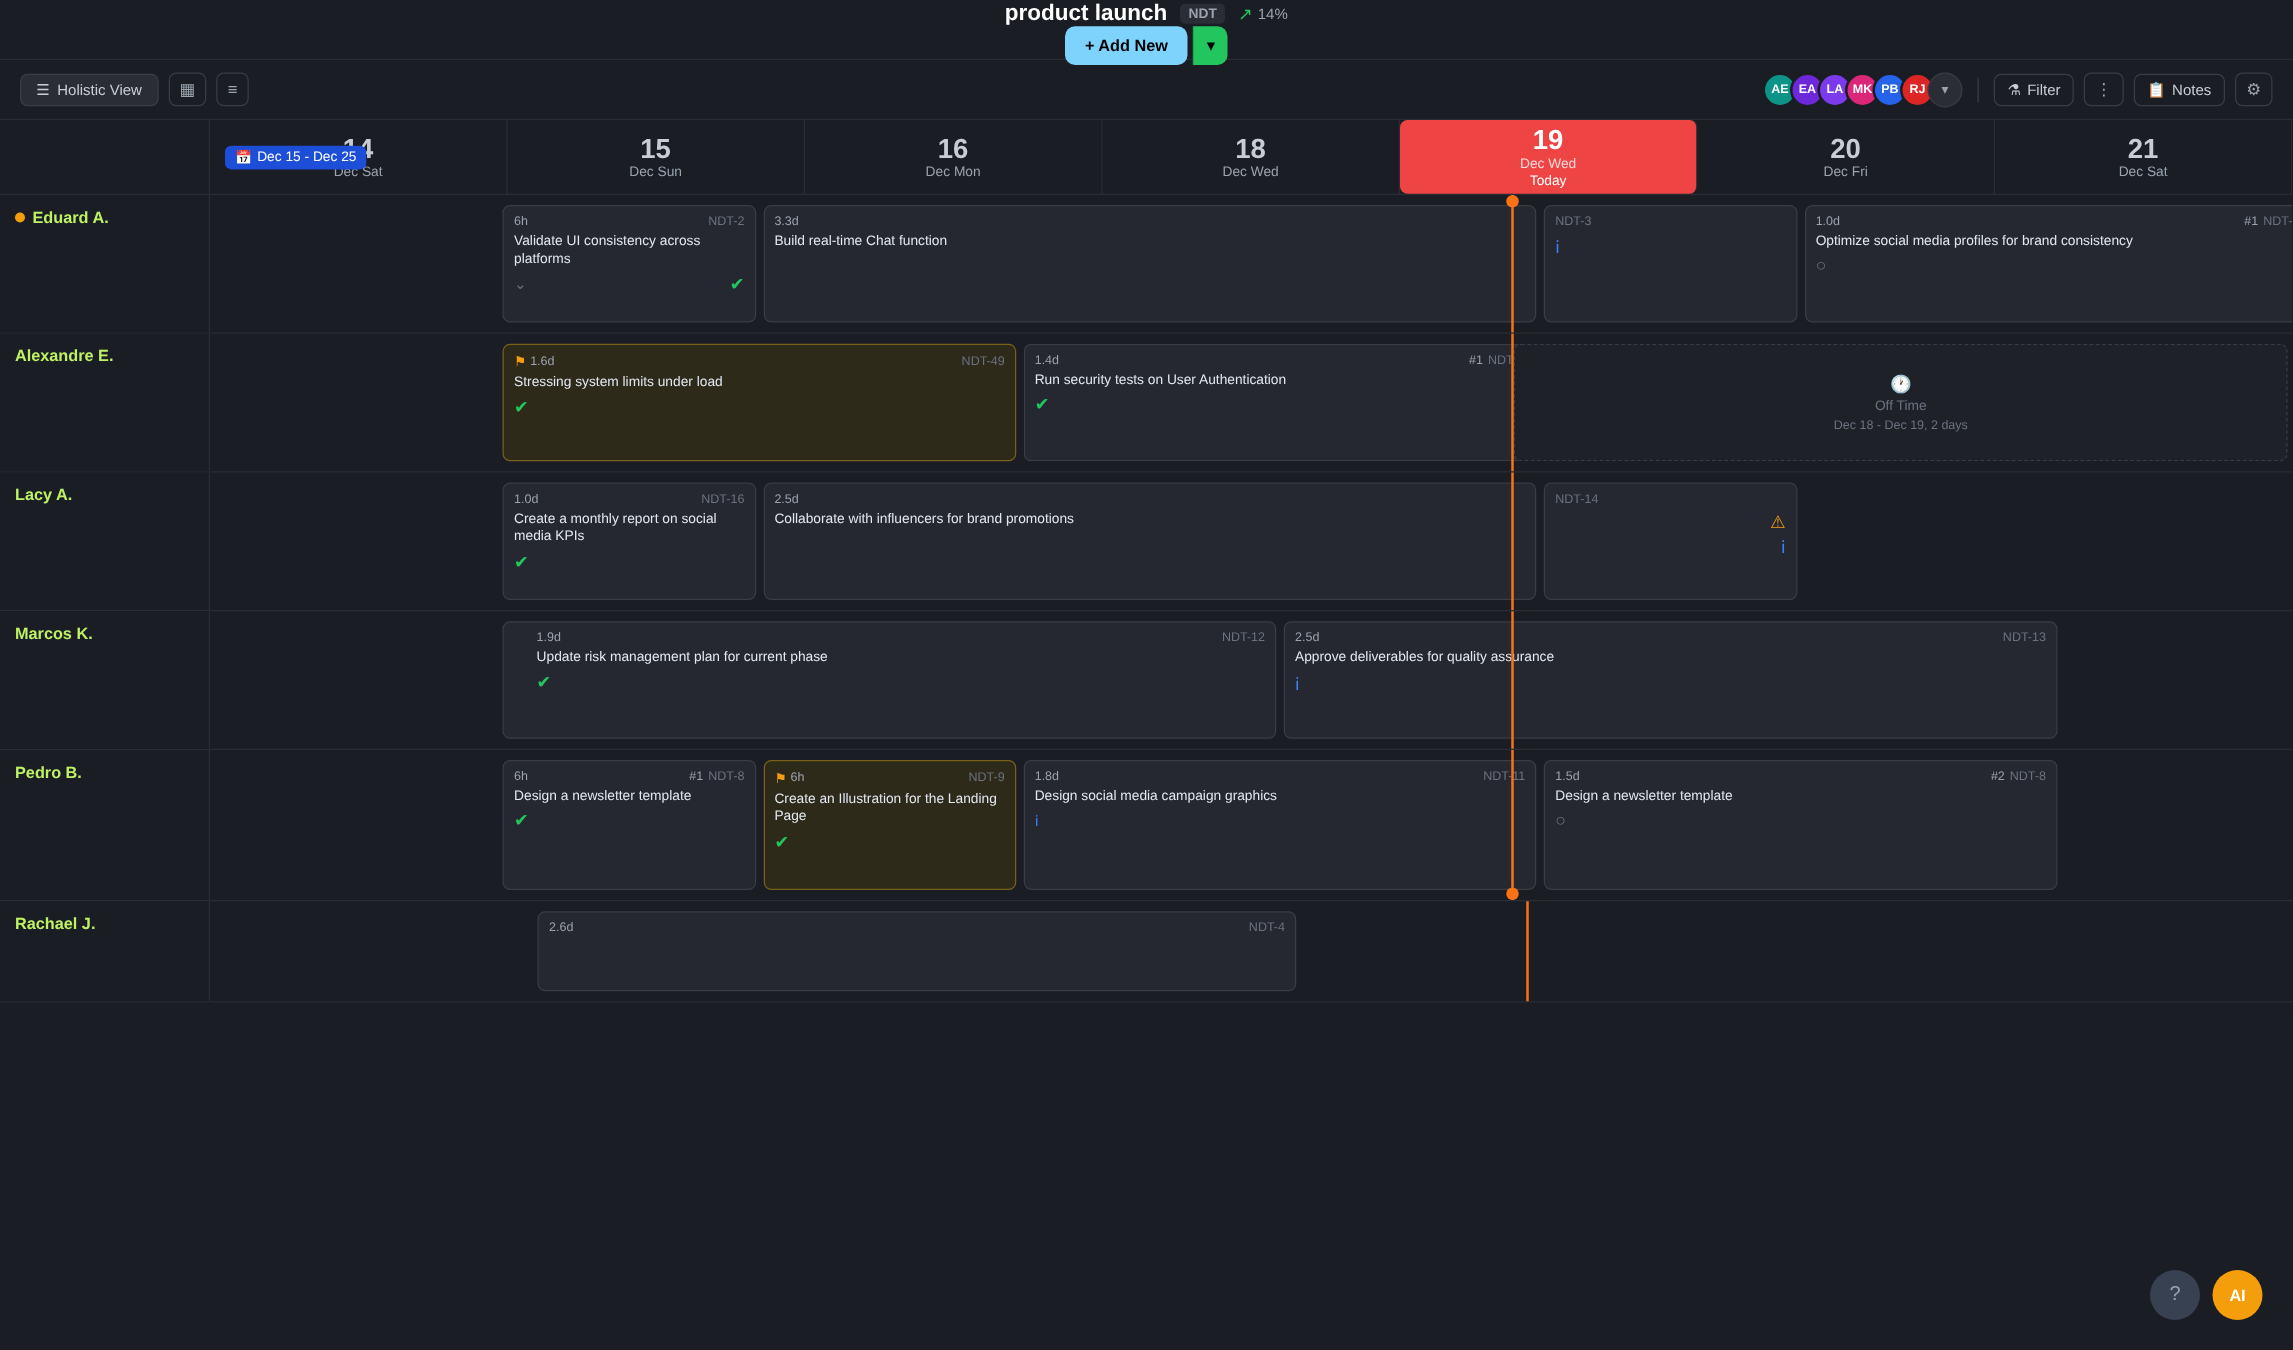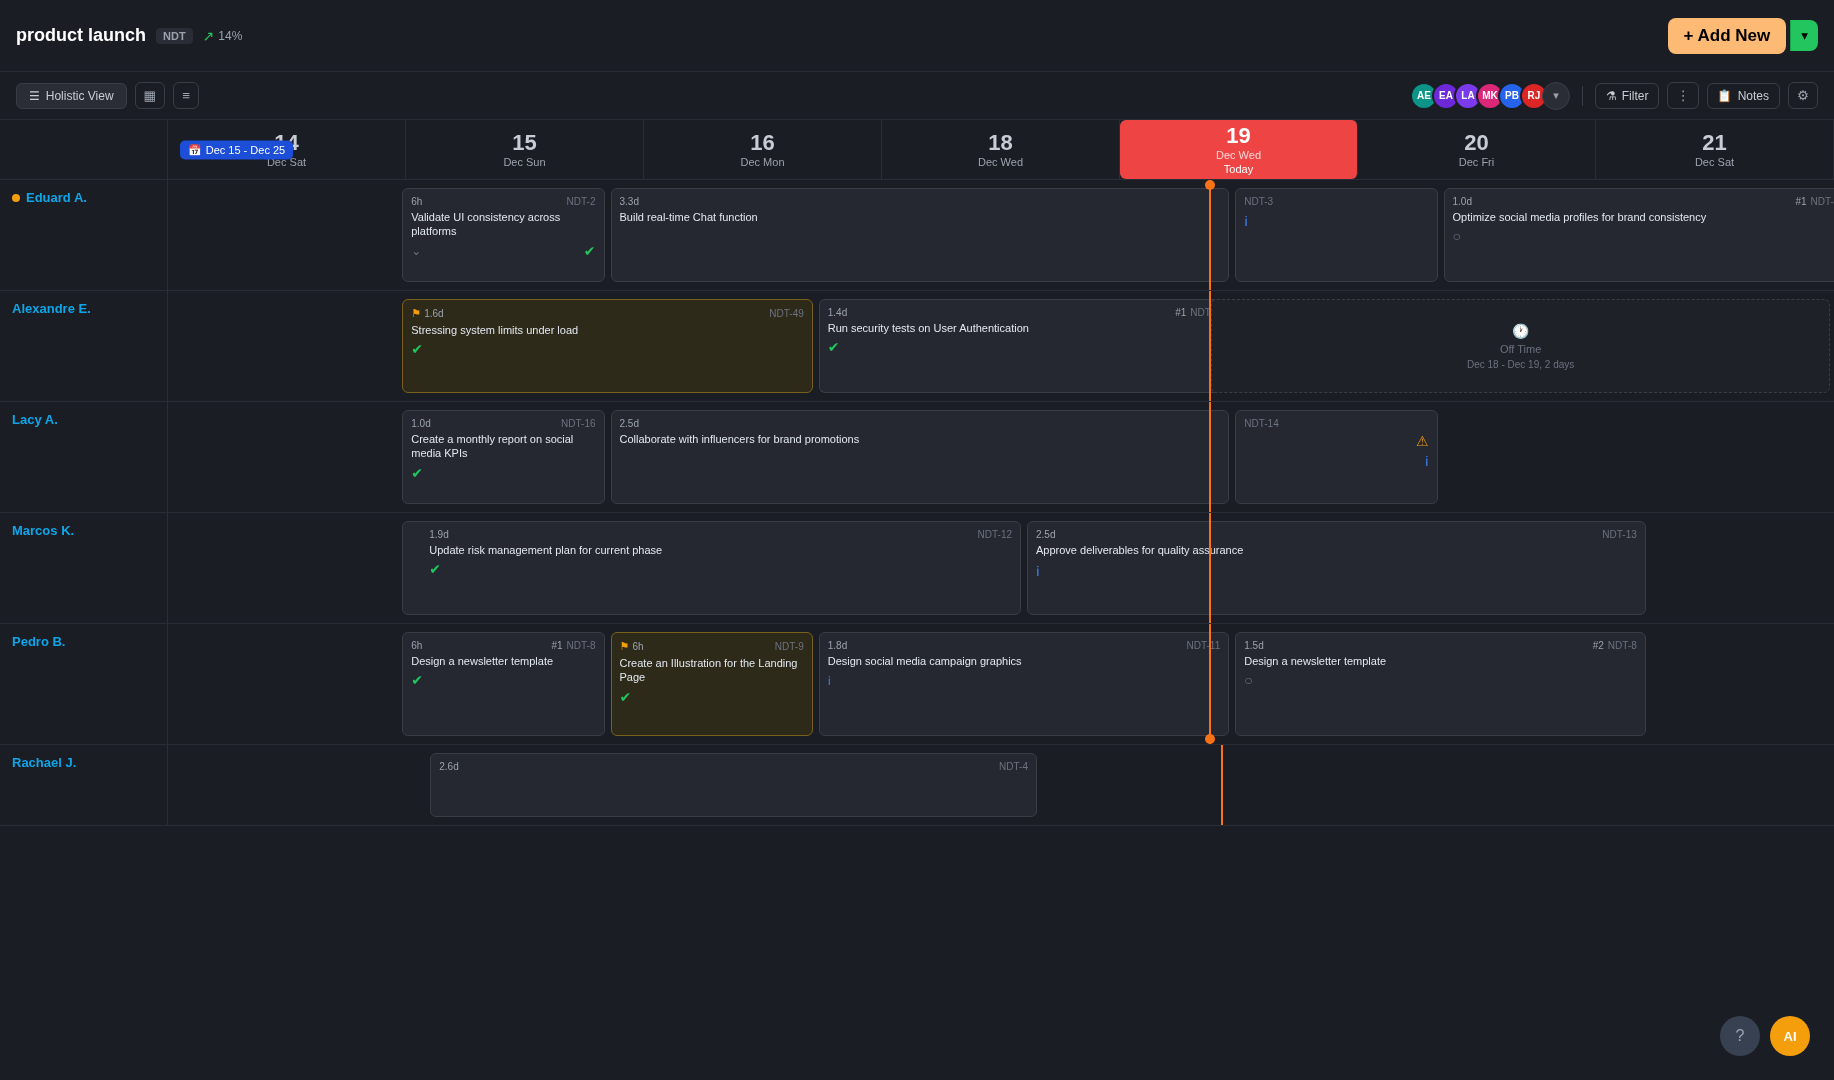--- a/index.html
+++ b/index.html
@@ -12,23 +12,24 @@
       width: 1834px;
       height: 1080px;
     }
 
     
     .top-header {
       display: flex;
       align-items: center;
       justify-content: space-between;
       padding: 0 16px;
-      height: 72px;
+      height: 48px;
       background: #1a1d23;
       border-bottom: 1px solid #2a2d35;
+      flex-direction: column;
     }
     .header-left {
       display: flex;
       align-items: center;
       gap: 10px;
     }
     .project-title {
       font-size: 18px;
       font-weight: 600;
       color: #ffffff;
@@ -46,26 +47,26 @@
       align-items: center;
       gap: 4px;
       color: #9ba3af;
       font-size: 12px;
     }
     .progress-arrow {
       color: #22c55e;
       font-size: 14px;
     }
     .add-new-btn {
-      background: #fdba74;
+      background: #7dd3fc;
       color: #000;
       border: none;
       border-radius: 8px;
       padding: 8px 16px;
-      font-size: 17px;
+      font-size: 13px;
       font-weight: 600;
       cursor: pointer;
       display: flex;
       align-items: flex-start;
       gap: 6px;
     }
     .add-new-dropdown {
       background: #22c55e;
       border: none;
       border-radius: 0 8px 8px 0;
@@ -239,21 +240,21 @@
       font-weight: 500;
       color: #fff;
       margin-top: 2px;
     }
     .person-name-cell {
       width: 168px;
       flex-shrink: 0;
       padding: 10px 12px;
       font-size: 13px;
       font-weight: 600;
-      color: #0ea5e9;
+      color: #bef264;
       border-right: 1px solid #2a2d35;
       display: flex;
       align-items: flex-start;
       gap: 6px;
       background: #1a1d23;
     }
     .person-dot {
       width: 8px; height: 8px;
       border-radius: 50%;
       background: #f59e0b;

